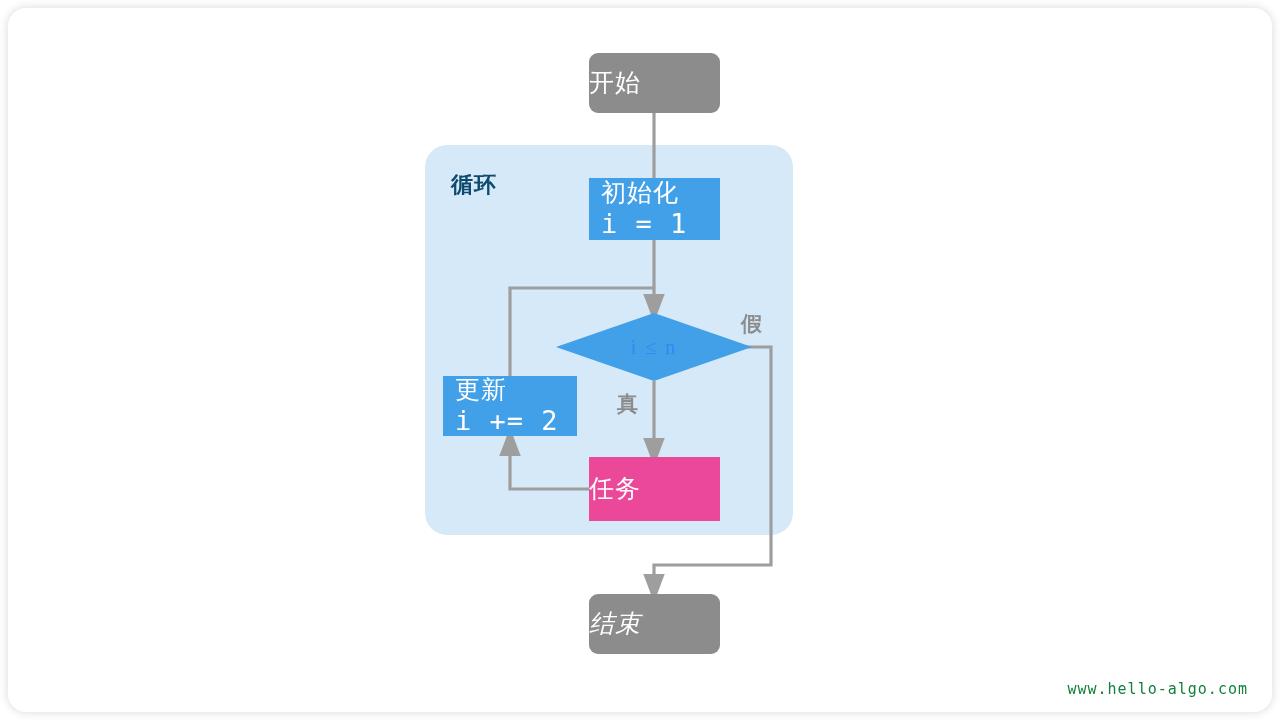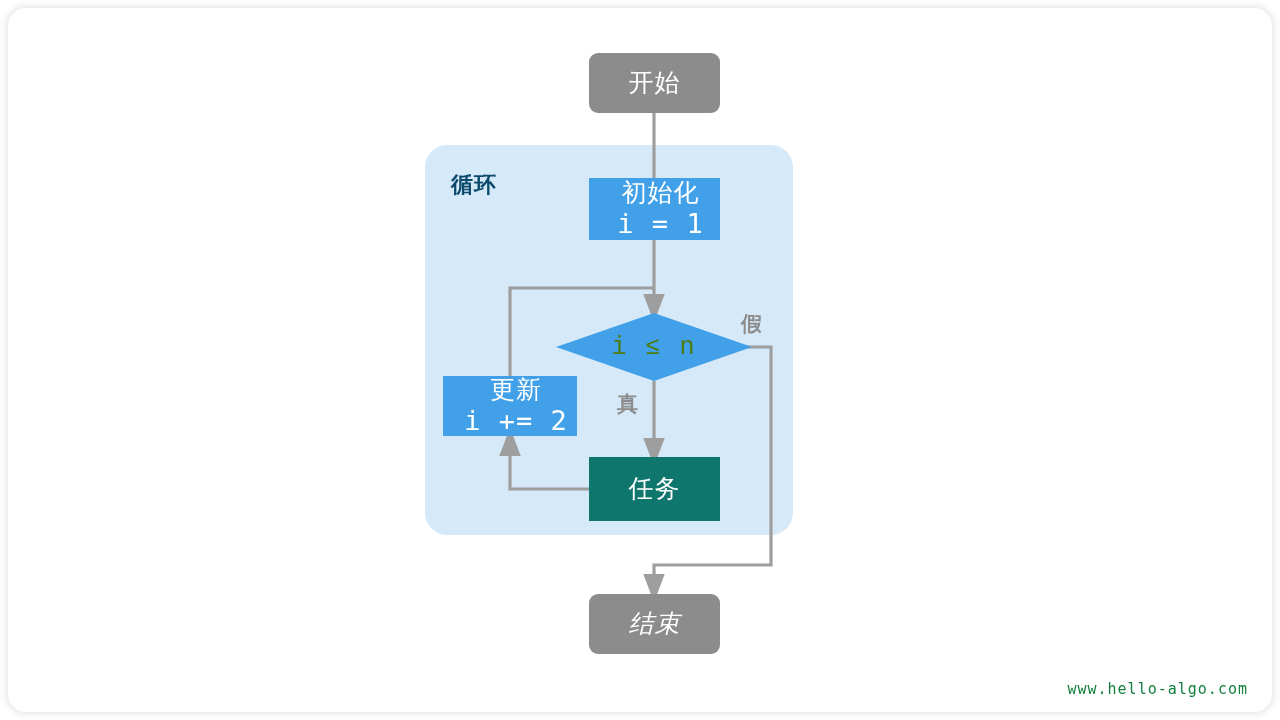--- a/index.html
+++ b/index.html
@@ -30,21 +30,21 @@
     position: absolute;
     left: 0; top: 0;
     width: 1280px;
     height: 720px;
   }
   .node {
     position: absolute;
     box-sizing: border-box;
     display: flex;
     flex-direction: column;
-    align-items: center;
+    align-items: flex-start;
     justify-content: center;
     color: #ffffff;
     text-align: center;
     line-height: 1.18;
     user-select: none;
   }
   .node .zh {
     font-family: "Liberation Sans", "DejaVu Sans", sans-serif;
     font-size: 25px;
     letter-spacing: 1px;
@@ -57,21 +57,21 @@
   }
   .terminal {
     border-radius: 9px;
     background: #8c8c8c;
   }
   .process {
     background: #41a0e8;
     padding-left: 12px;
   }
   .task {
-    background: #0f766e;
+    background: #ec4899;
   }
   .loop-box {
     position: absolute;
     background: #d6e9f8;
     border-radius: 22px;
   }
   .loop-label {
     position: absolute;
     color: #0c4a6e;
     font-weight: bold;
@@ -84,23 +84,23 @@
   }
   .diamond-text {
     position: absolute;
     left: 0;
     top: 0;
     width: 100%;
     height: 100%;
     display: flex;
     align-items: center;
     justify-content: center;
-    color: #4d7c0f;
-    font-family: Liberation Mono, monospace;
-    font-size: 25px;
+    color: #3b82f6;
+    font-family: Liberation Serif, serif;
+    font-size: 20px;
     letter-spacing: 2px;
   }
   .edge-label {
     position: absolute;
     color: #8c8c8c;
     font-weight: bold;
     font-size: 21px;
     font-family: "Liberation Sans", "DejaVu Sans", sans-serif;
   }
   .watermark {

